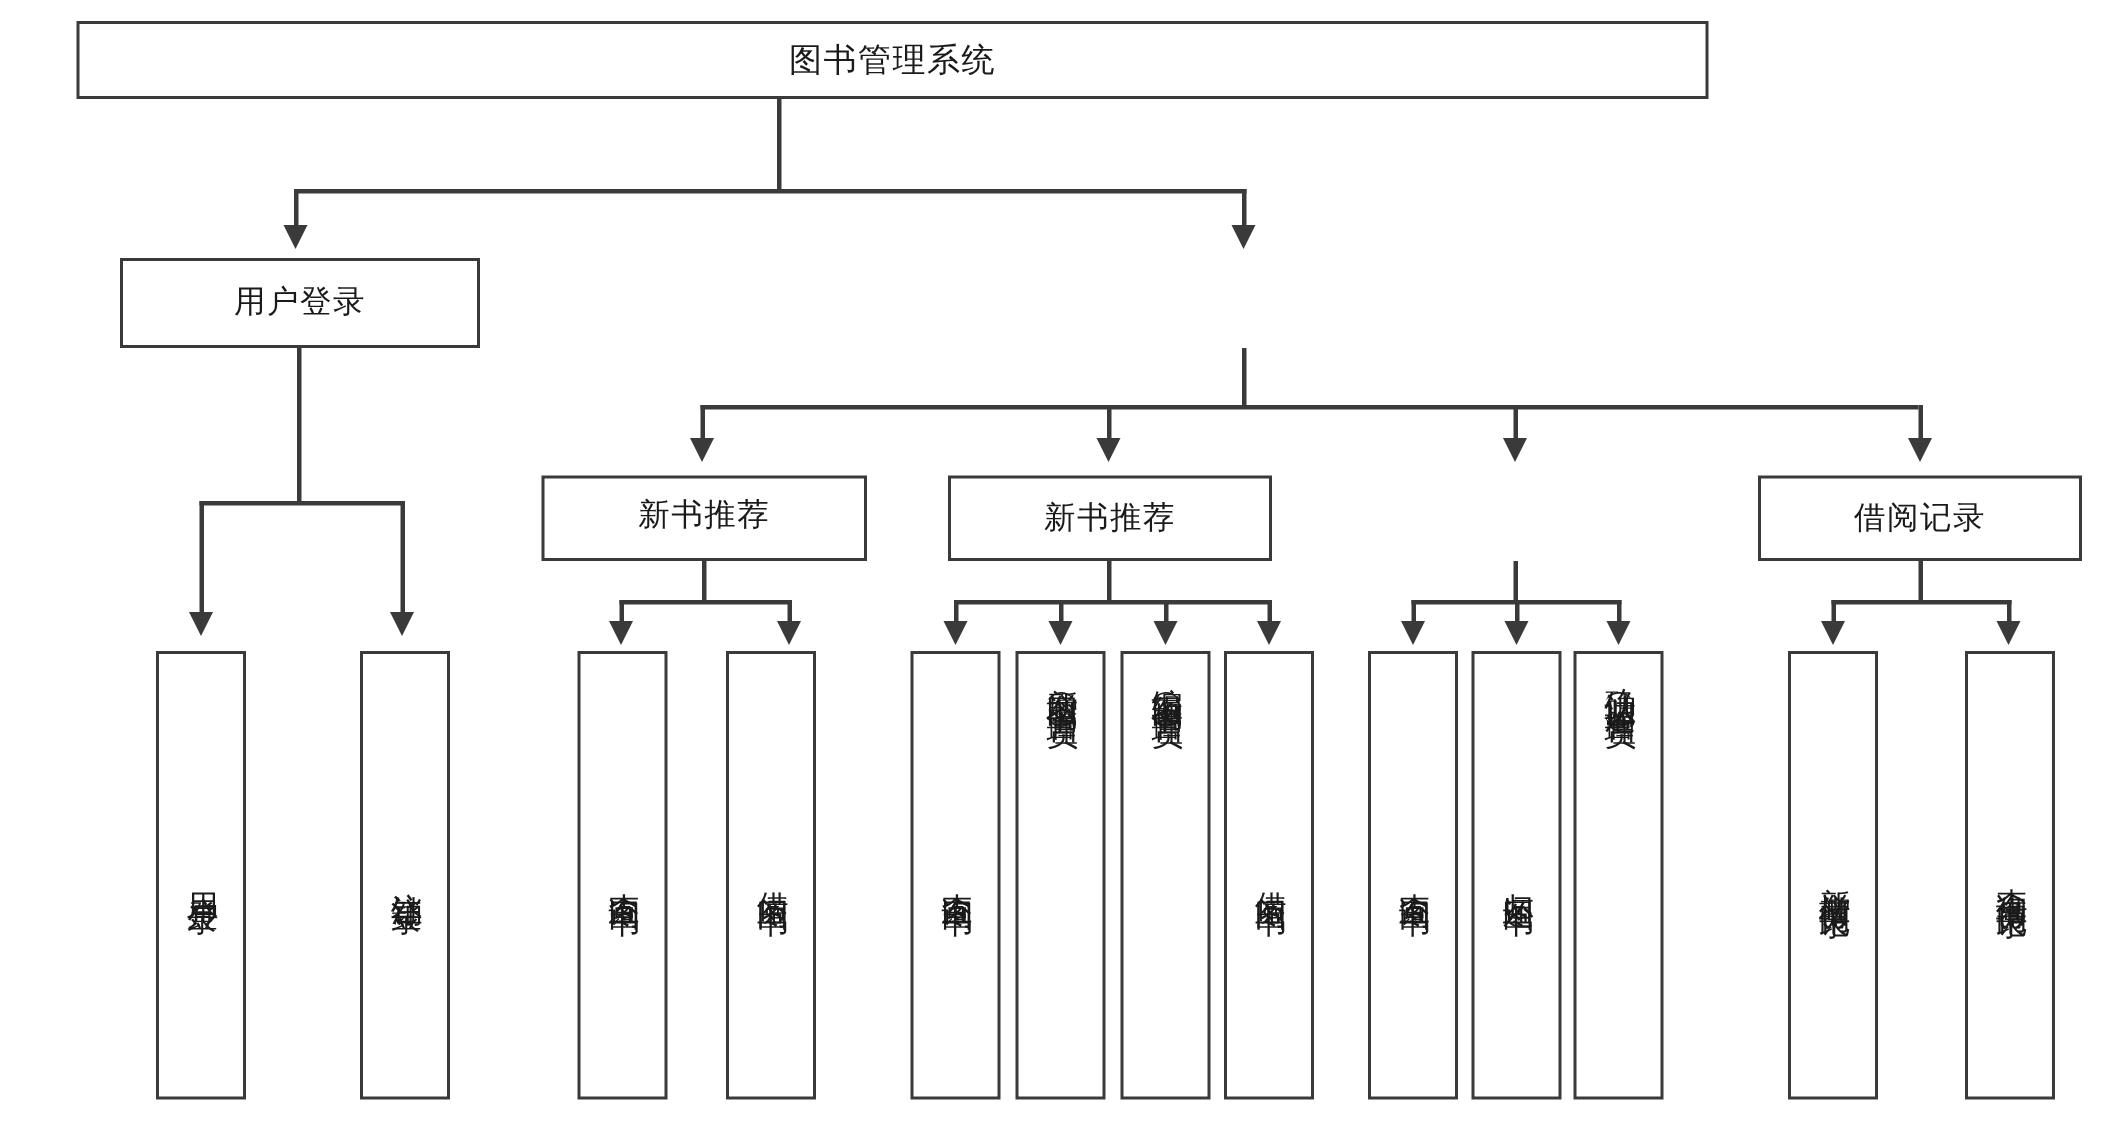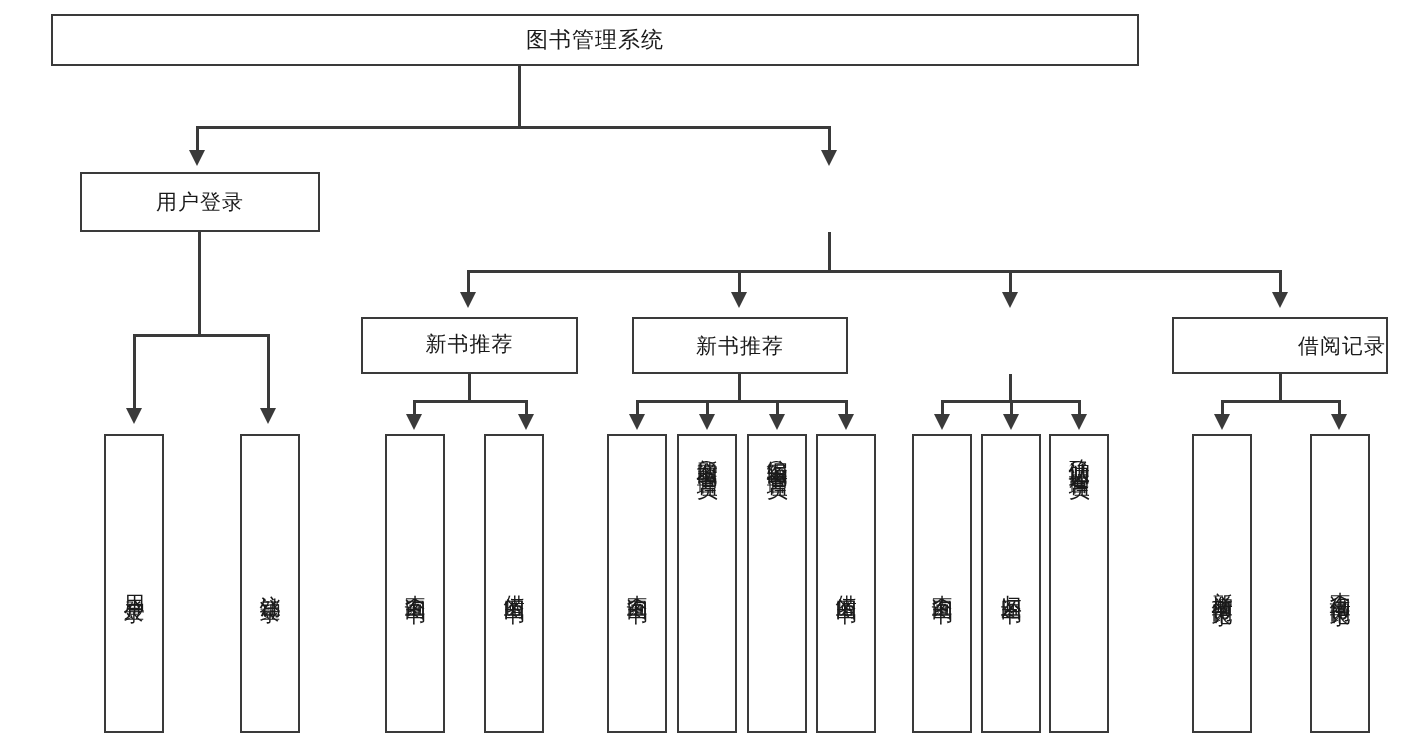--- a/index.html
+++ b/index.html
@@ -125,21 +125,21 @@
   <div class="arrow" style="left:1002px; top:292px;"></div>
   <div class="vline" style="left:1279px; top:270px; width:3px; height:22px;"></div>
   <div class="arrow" style="left:1272px; top:292px;"></div>
 
   <div class="node horiz" style="left:361px; top:317px; width:217px; height:57px;font-family:Liberation Mono, monospace;">
     <span class="node-label">新书推荐</span>
   </div>
   <div class="node horiz" style="left:632px; top:317px; width:216px; height:57px;">
     <span class="node-label">新书推荐</span>
   </div>
-  <div class="node horiz" style="left:1172px; top:317px; width:216px; height:57px;justify-content:flex-end;">
+  <div class="node horiz" style="left:1172px; top:317px; width:216px; height:57px;">
     <span class="node-label">借阅记录</span>
   </div>
 
   <div class="vline" style="left:468px; top:374px; width:3px; height:28px;"></div>
   <div class="hline" style="left:413px; top:400px; width:115px; height:3px;"></div>
   <div class="vline" style="left:413px; top:400px; width:3px; height:14px;"></div>
   <div class="arrow" style="left:406px; top:414px;"></div>
   <div class="vline" style="left:525px; top:400px; width:3px; height:14px;"></div>
   <div class="arrow" style="left:518px; top:414px;"></div>
 

